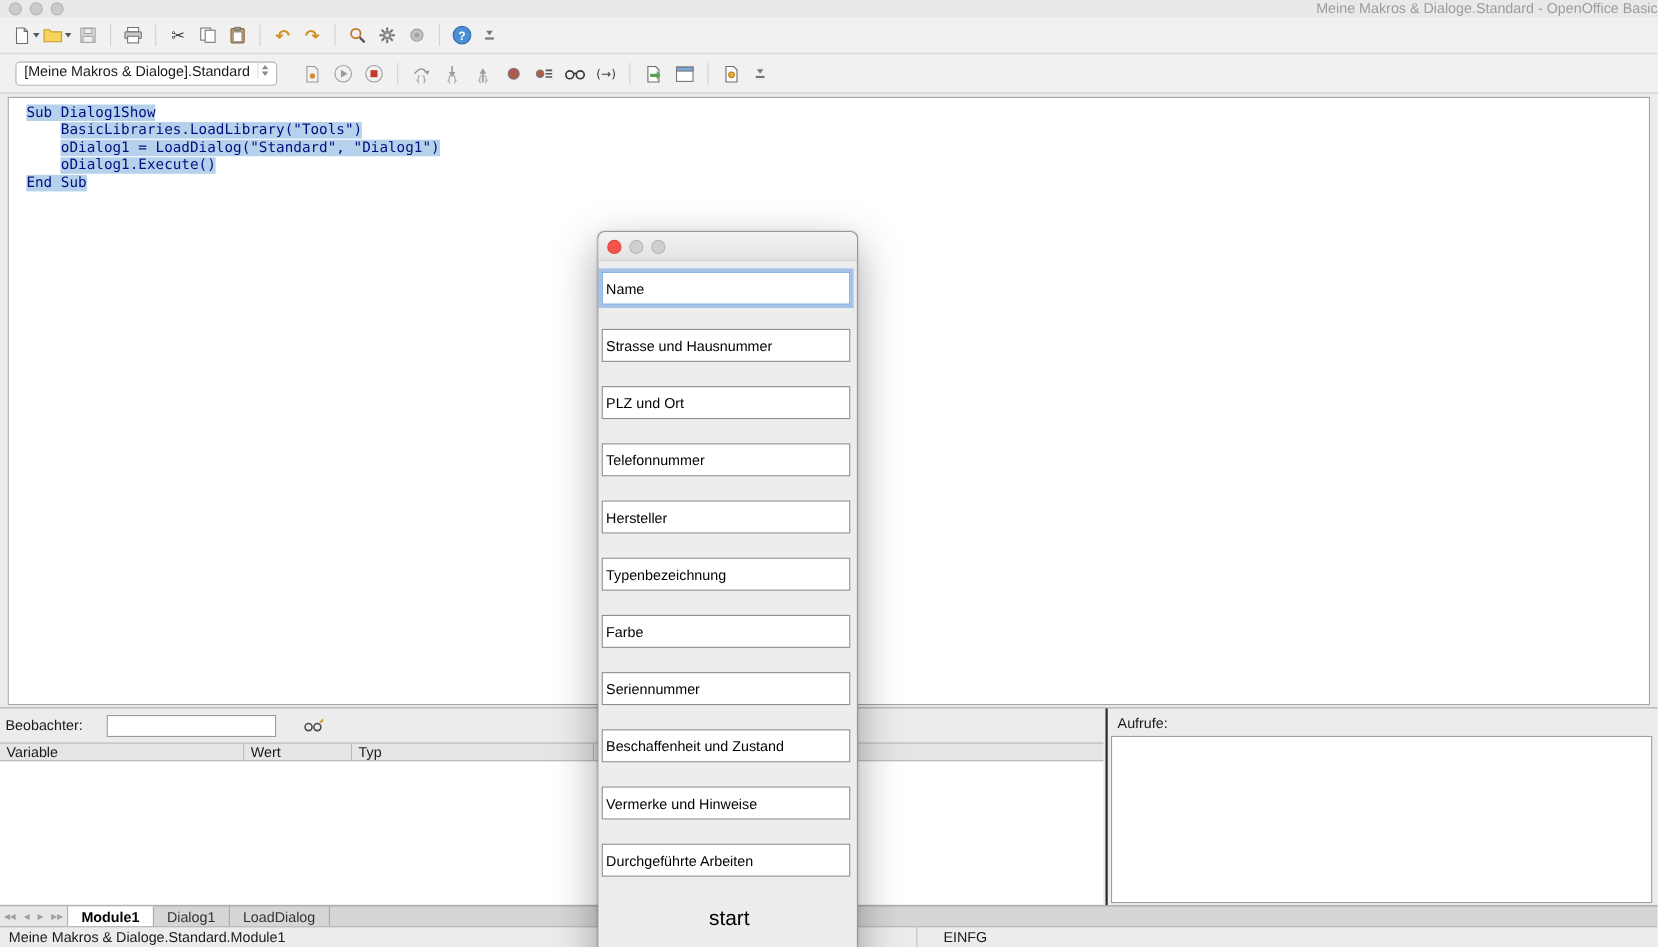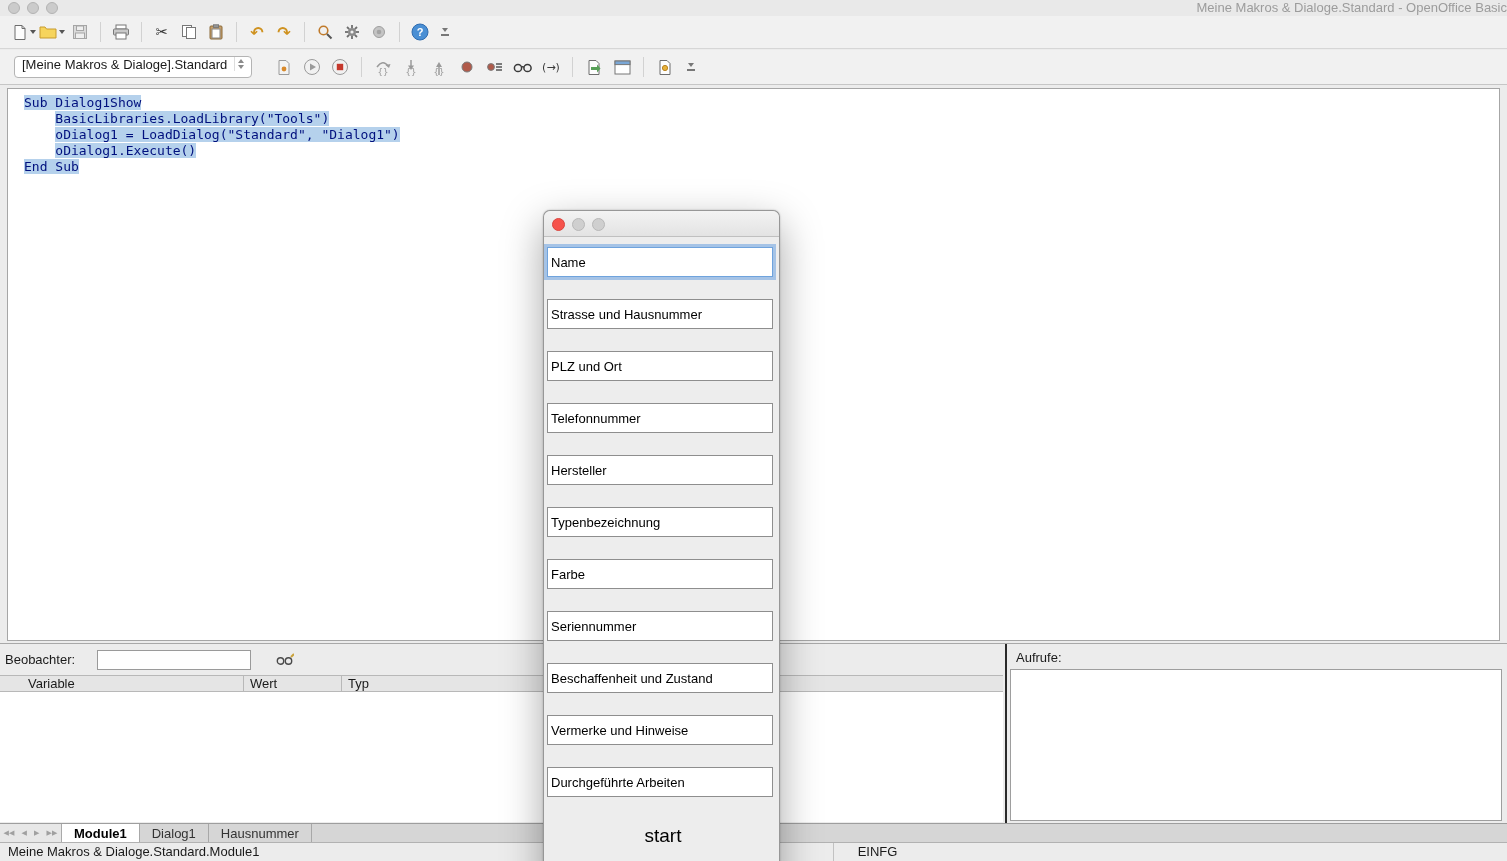--- a/index.html
+++ b/index.html
@@ -38,21 +38,21 @@
   .ind { white-space:pre; }
   .sel { background:#b5d1ec; }
 
   
   .bottom { position:absolute; top:643px; left:0; width:1507px; height:180px; border-top:1px solid #a8a8a8; background:#ececec; }
   .watch-panel { position:absolute; left:0; top:0; width:1005px; height:180px; }
   .vdivider { position:absolute; left:1005px; top:0; width:2px; height:180px; background:#2a2a2a; }
   .watch-head { height:31px; display:flex; align-items:center; padding-left:5px; gap:22px; }
   .watch-input { width:154px; height:20px; border:1px solid #9a9a9a; background:#fff; font-size:13px; font-family:inherit; padding:0 3px; }
   .watch-btn { width:24px; height:20px; display:flex; align-items:center; justify-content:center; }
-  .watch-cols { position:relative; height:17px; width:1003px; background:#e5e5e5; border-top:1px solid #b8b8b8; border-bottom:1px solid #b8b8b8; display:flex; font-size:13px; line-height:15px;padding-left:22px; }
+  .watch-cols { position:relative; height:17px; width:1003px; background:#e5e5e5; border-top:1px solid #b8b8b8; border-bottom:1px solid #b8b8b8; display:flex; font-size:13px; line-height:15px; }
   .wcol { border-right:1px solid #b8b8b8; padding-left:6px; overflow:hidden; }
   .wcol.c1 { width:222px; } .wcol.c2 { width:98px; } .wcol.c3 { width:220px; } .wcol.c4 { flex:1; border-right:none; }
   .watch-list { width:1003px; height:130px; background:#fff; }
 
   .calls-panel { position:absolute; left:1007px; top:0; width:500px; height:180px; }
   .calls-label { padding:6px 0 0 9px; font-size:13px; }
   .calls-list { position:absolute; left:3px; top:25px; width:492px; height:152px; background:#fff; border:1px solid #9e9e9e; }
 
   
   .tabbar { position:absolute; top:823px; left:0; width:1507px; height:19px; background:#d6d6d6; border-top:1px solid #9e9e9e; display:flex; align-items:stretch; font-size:13px; }
@@ -327,21 +327,21 @@
     <span class="navbtn">▶</span>
     <span class="navbtn">▶▶</span>
   </div>
   <div class="tab active">
       <span>Module1</span>
     </div>
   <div class="tab">
       <span>Dialog1</span>
     </div>
   <div class="tab">
-      <span>Hausnummer</span>
+      <span>LoadDialog</span>
     </div>
 </div>
 
 <div class="statusbar">
   <span class="sb-loc">Meine Makros &amp; Dialoge.Standard.Module1</span>
   <span class="sb-cell sb-einfg">EINFG</span>
   <span class="sb-cell sb-e2"></span>
   <span class="sb-cell sb-e3"></span>
 </div>
 

